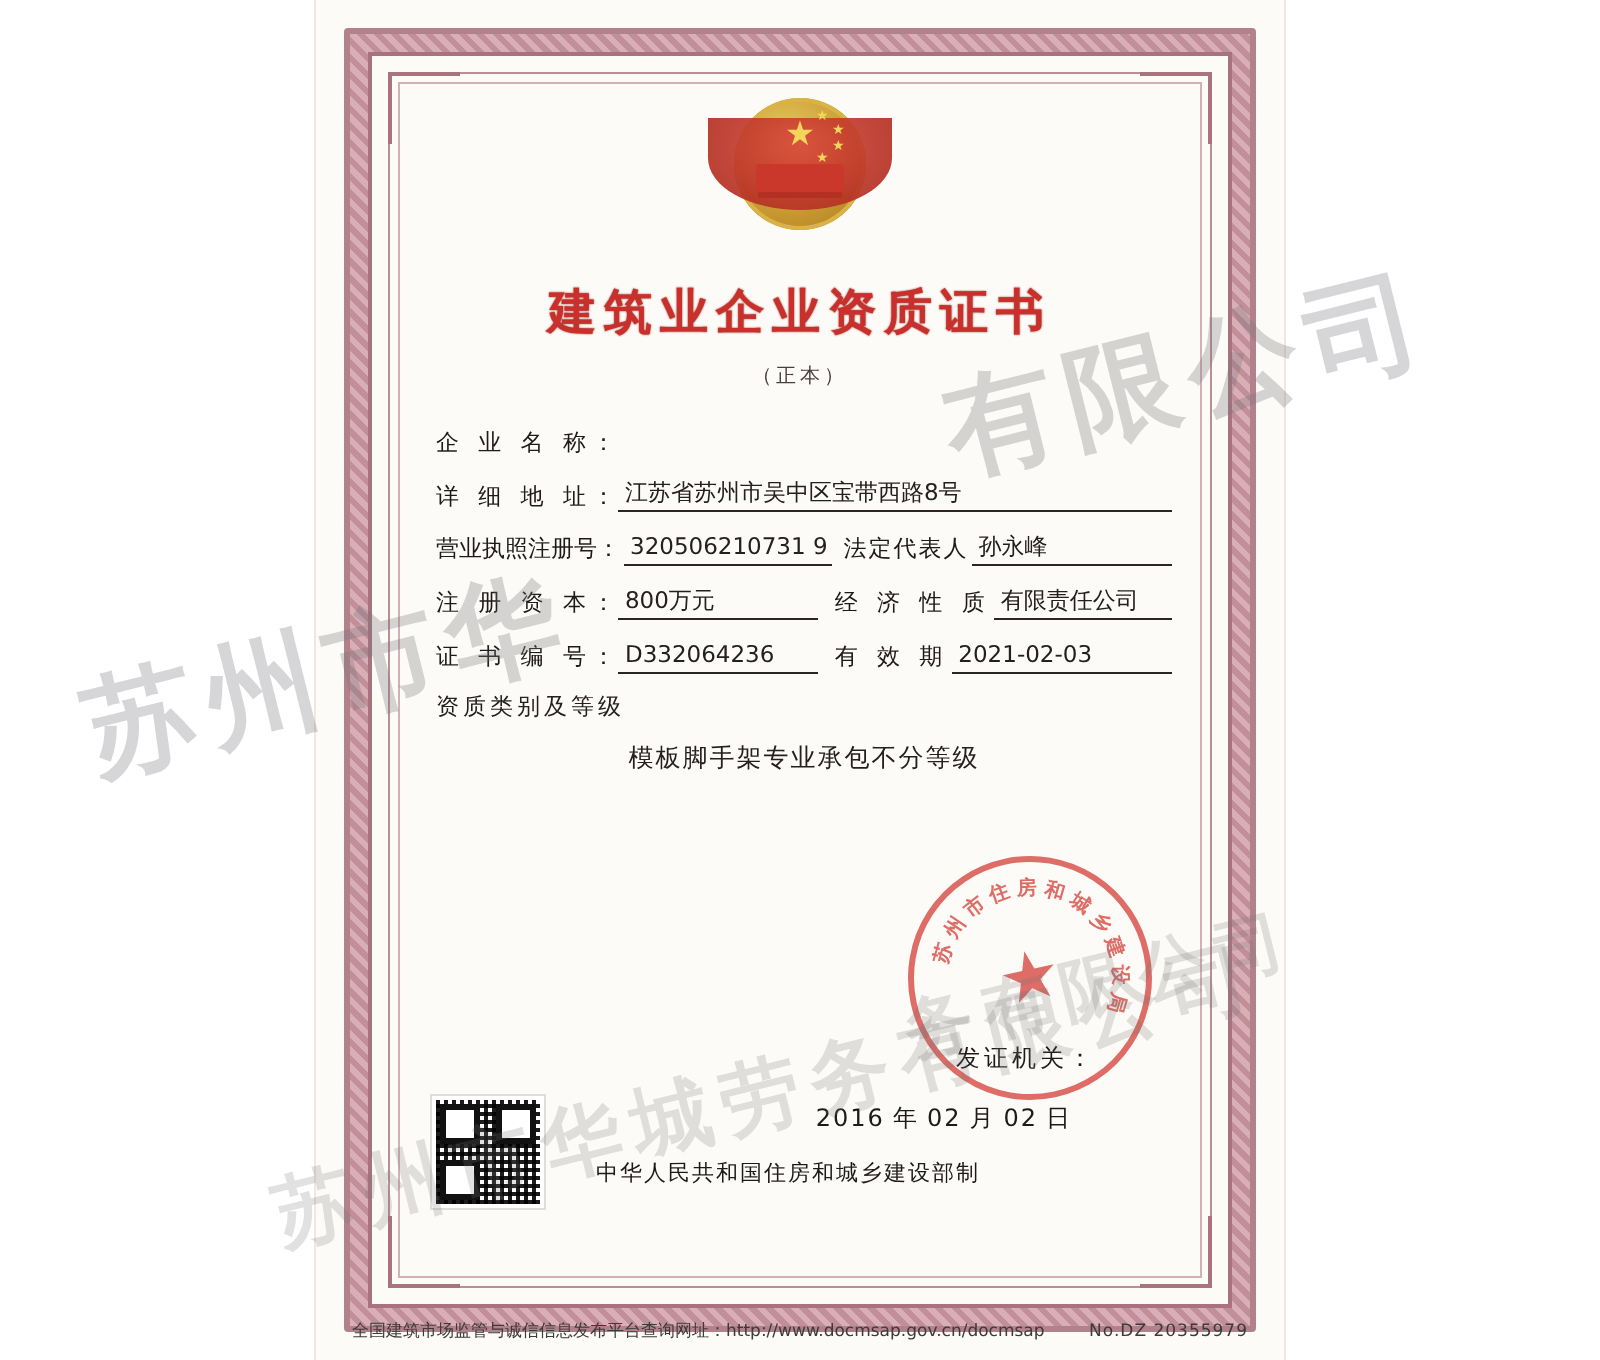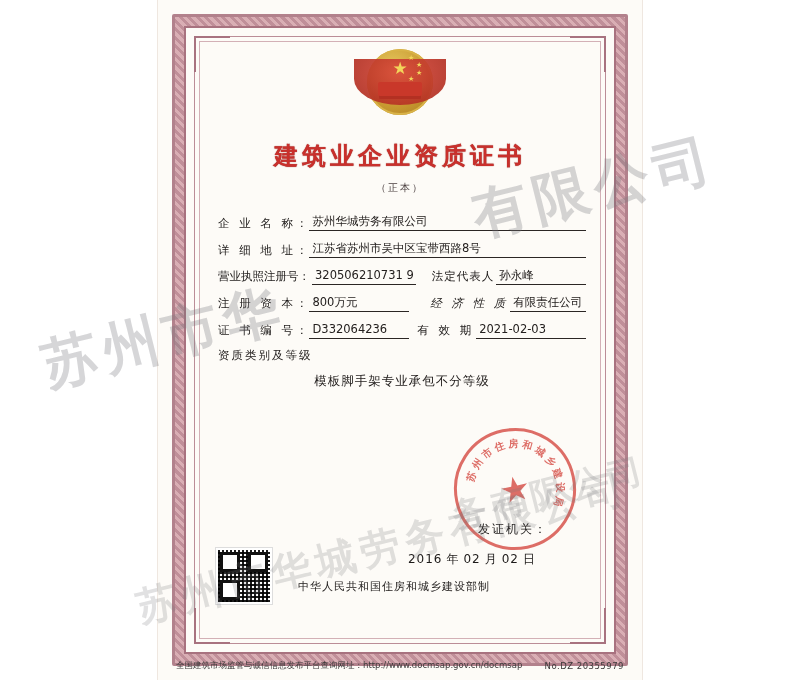--- a/index.html
+++ b/index.html
@@ -268,49 +268,48 @@
     </div>
 
     <div class="title">建筑业企业资质证书</div>
     <div class="subtitle">（正本）</div>
 
     <div class="fields">
 
       <div class="row">
         <span class="lbl">企 业 名 称</span>
         <span class="lbl narrow">：</span>
-        <span class="val">苏州华城劳务有限公司</span>
       </div>
 
       <div class="row">
         <span class="lbl">详 细 地 址</span>
         <span class="lbl narrow">：</span>
         <span class="val">江苏省苏州市吴中区宝带西路8号</span>
       </div>
 
       <div class="row halfrow">
         <span class="part left">
           <span class="lbl narrow">营业执照注册号</span>
           <span class="lbl narrow">：</span>
           <span class="val">320506210731 9</span>
         </span>
         <span class="part right">
-          <span class="lbl narrow" style="margin-left:16px;letter-spacing:1px;">法定代表人</span>
+          <span class="lbl narrow" style="margin-left:6px;letter-spacing:1px;">法定代表人</span>
           <span class="val">孙永峰</span>
         </span>
       </div>
 
       <div class="row halfrow">
         <span class="part left">
           <span class="lbl">注 册 资 本</span>
           <span class="lbl narrow">：</span>
           <span class="val">800万元</span>
         </span>
         <span class="part right">
-          <span class="lbl" style="margin-left:21px;font-style:italic;">经 济 性 质</span>
+          <span class="lbl" style="margin-left:8px;">经 济 性 质</span>
           <span class="val">有限责任公司</span>
         </span>
       </div>
 
       <div class="row halfrow">
         <span class="part left">
           <span class="lbl">证 书 编 号</span>
           <span class="lbl narrow">：</span>
           <span class="val">D332064236</span>
         </span>

